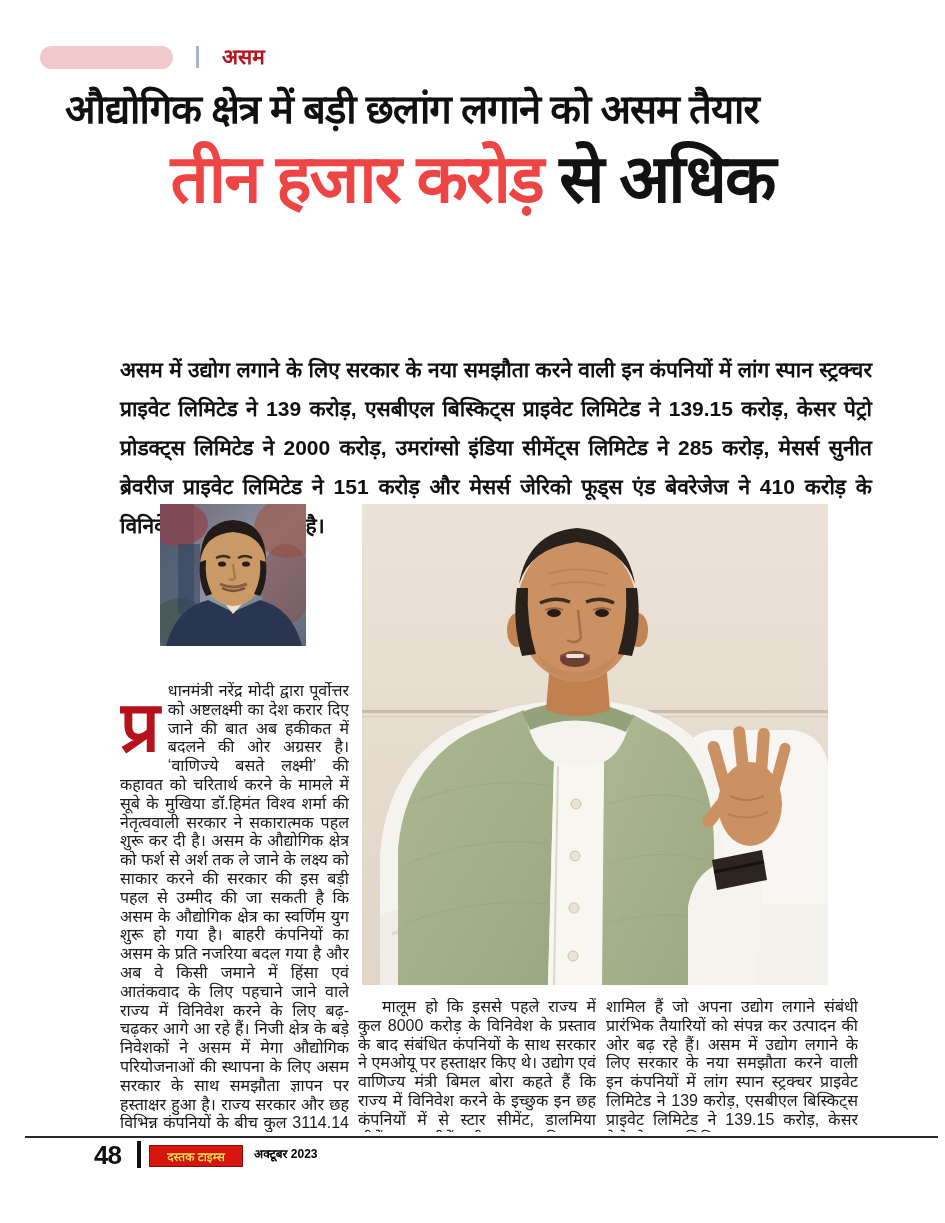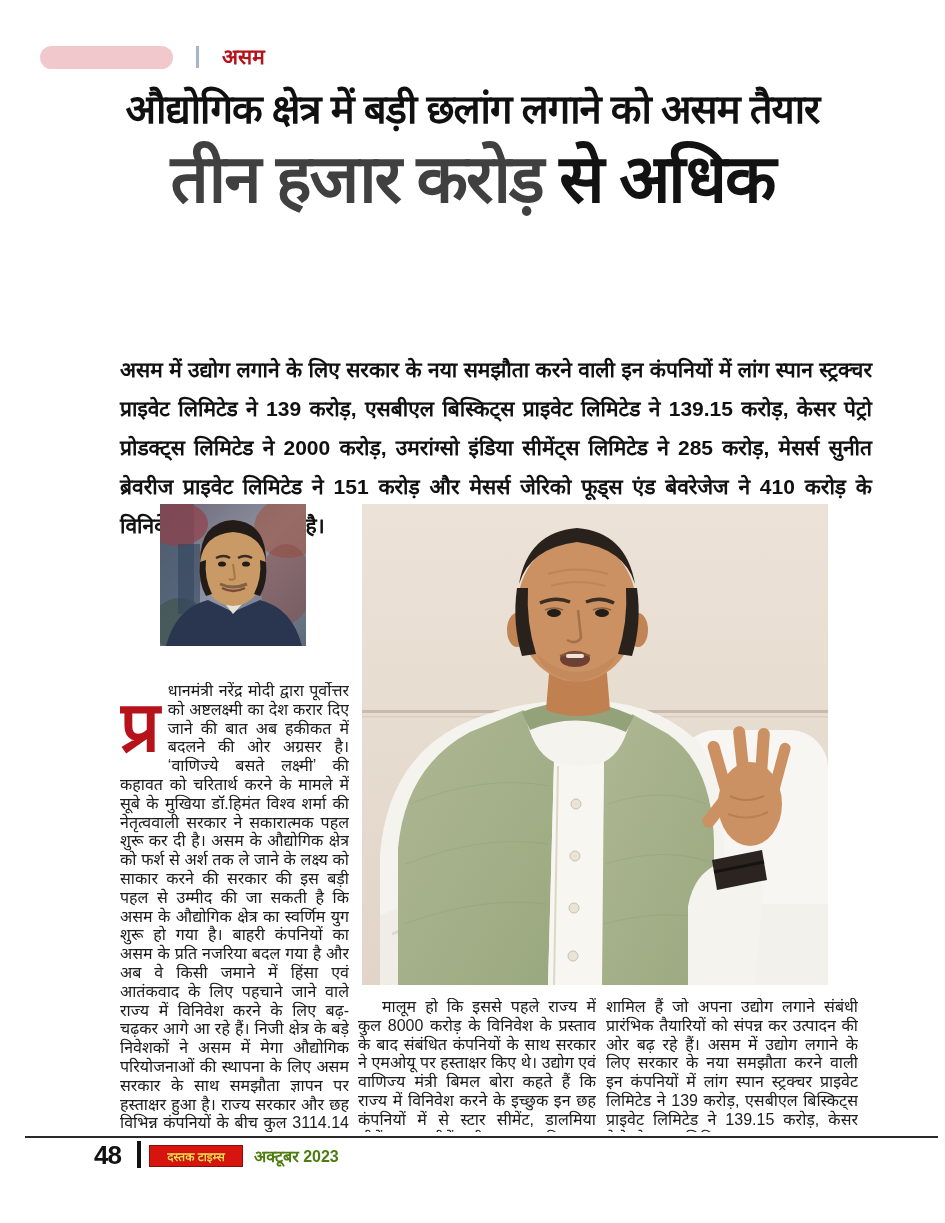--- a/index.html
+++ b/index.html
@@ -14,25 +14,25 @@
     overflow:hidden;
   }
   .abs{position:absolute;}
 
   
   .masthead-pill{left:40px;top:46px;width:133px;height:23px;border-radius:12px;background:#f1c9cd;}
   .section-divider{left:196px;top:46px;width:3px;height:22px;background:#a9b3d0;}
   .section-label{left:222px;top:42px;font-size:21px;font-weight:bold;color:#b5121b;text-align:right;}
 
   
-  .kicker{left:65px;top:80px;width:815px;text-align:center;font-size:40px;font-weight:bold;
+  .kicker{left:65px;top:80px;width:815px;font-size:40px;font-weight:bold;
           color:#101010;white-space:nowrap;letter-spacing:-1px;}
   .headline{left:65px;top:132px;width:815px;text-align:center;font-weight:bold;
             font-size:67px;line-height:93px;letter-spacing:-2px;white-space:nowrap;}
-  .headline .red{color:#404040;}
+  .headline .red{color:#ef4444;}
   .headline .black{color:#121212;margin-top:24px;}
 
   
   .intro{left:120px;top:350px;width:752px;font-size:21px;font-weight:bold;line-height:39px;
          text-align:justify;color:#111;}
 
   
   .author-photo{left:160px;top:504px;width:146px;height:142px;}
   .author-caption{left:140px;top:652px;width:186px;text-align:center;font-size:19px;color:#1a1a1a;}
 
@@ -48,21 +48,21 @@
            padding:4px 8px 2px 0;margin-top:12px;}
 
   
   .footer-rule{left:25px;top:1136px;width:913px;height:2px;background:#2a2a2a;}
   .footer-pageno{left:94px;top:1140px;font-size:26px;font-weight:bold;color:#111;letter-spacing:-1px;}
   .footer-bar{left:137px;top:1141px;width:4px;height:27px;background:#111;}
   .footer-logo{left:149px;top:1145px;width:92px;height:20px;background:#d6150f;border:1px solid #8a0c08;
                display:flex;align-items:center;justify-content:center;
                color:#ffd84d;font-size:12px;font-weight:bold;white-space:nowrap;overflow:hidden;
                text-shadow:0 0 1px #7e0a06;}
-  .footer-date{left:254px;top:1145px;font-size:16px;font-weight:bold;color:#4d7c0f;}
+  .footer-date{left:254px;top:1145px;font-size:12px;font-weight:bold;color:#000000;}
 </style>
 </head>
 <body>
 
 <div id="page">
 
   <div class="abs masthead-pill"></div>
   <div class="abs section-divider"></div>
   <div class="abs section-label">असम</div>
 

